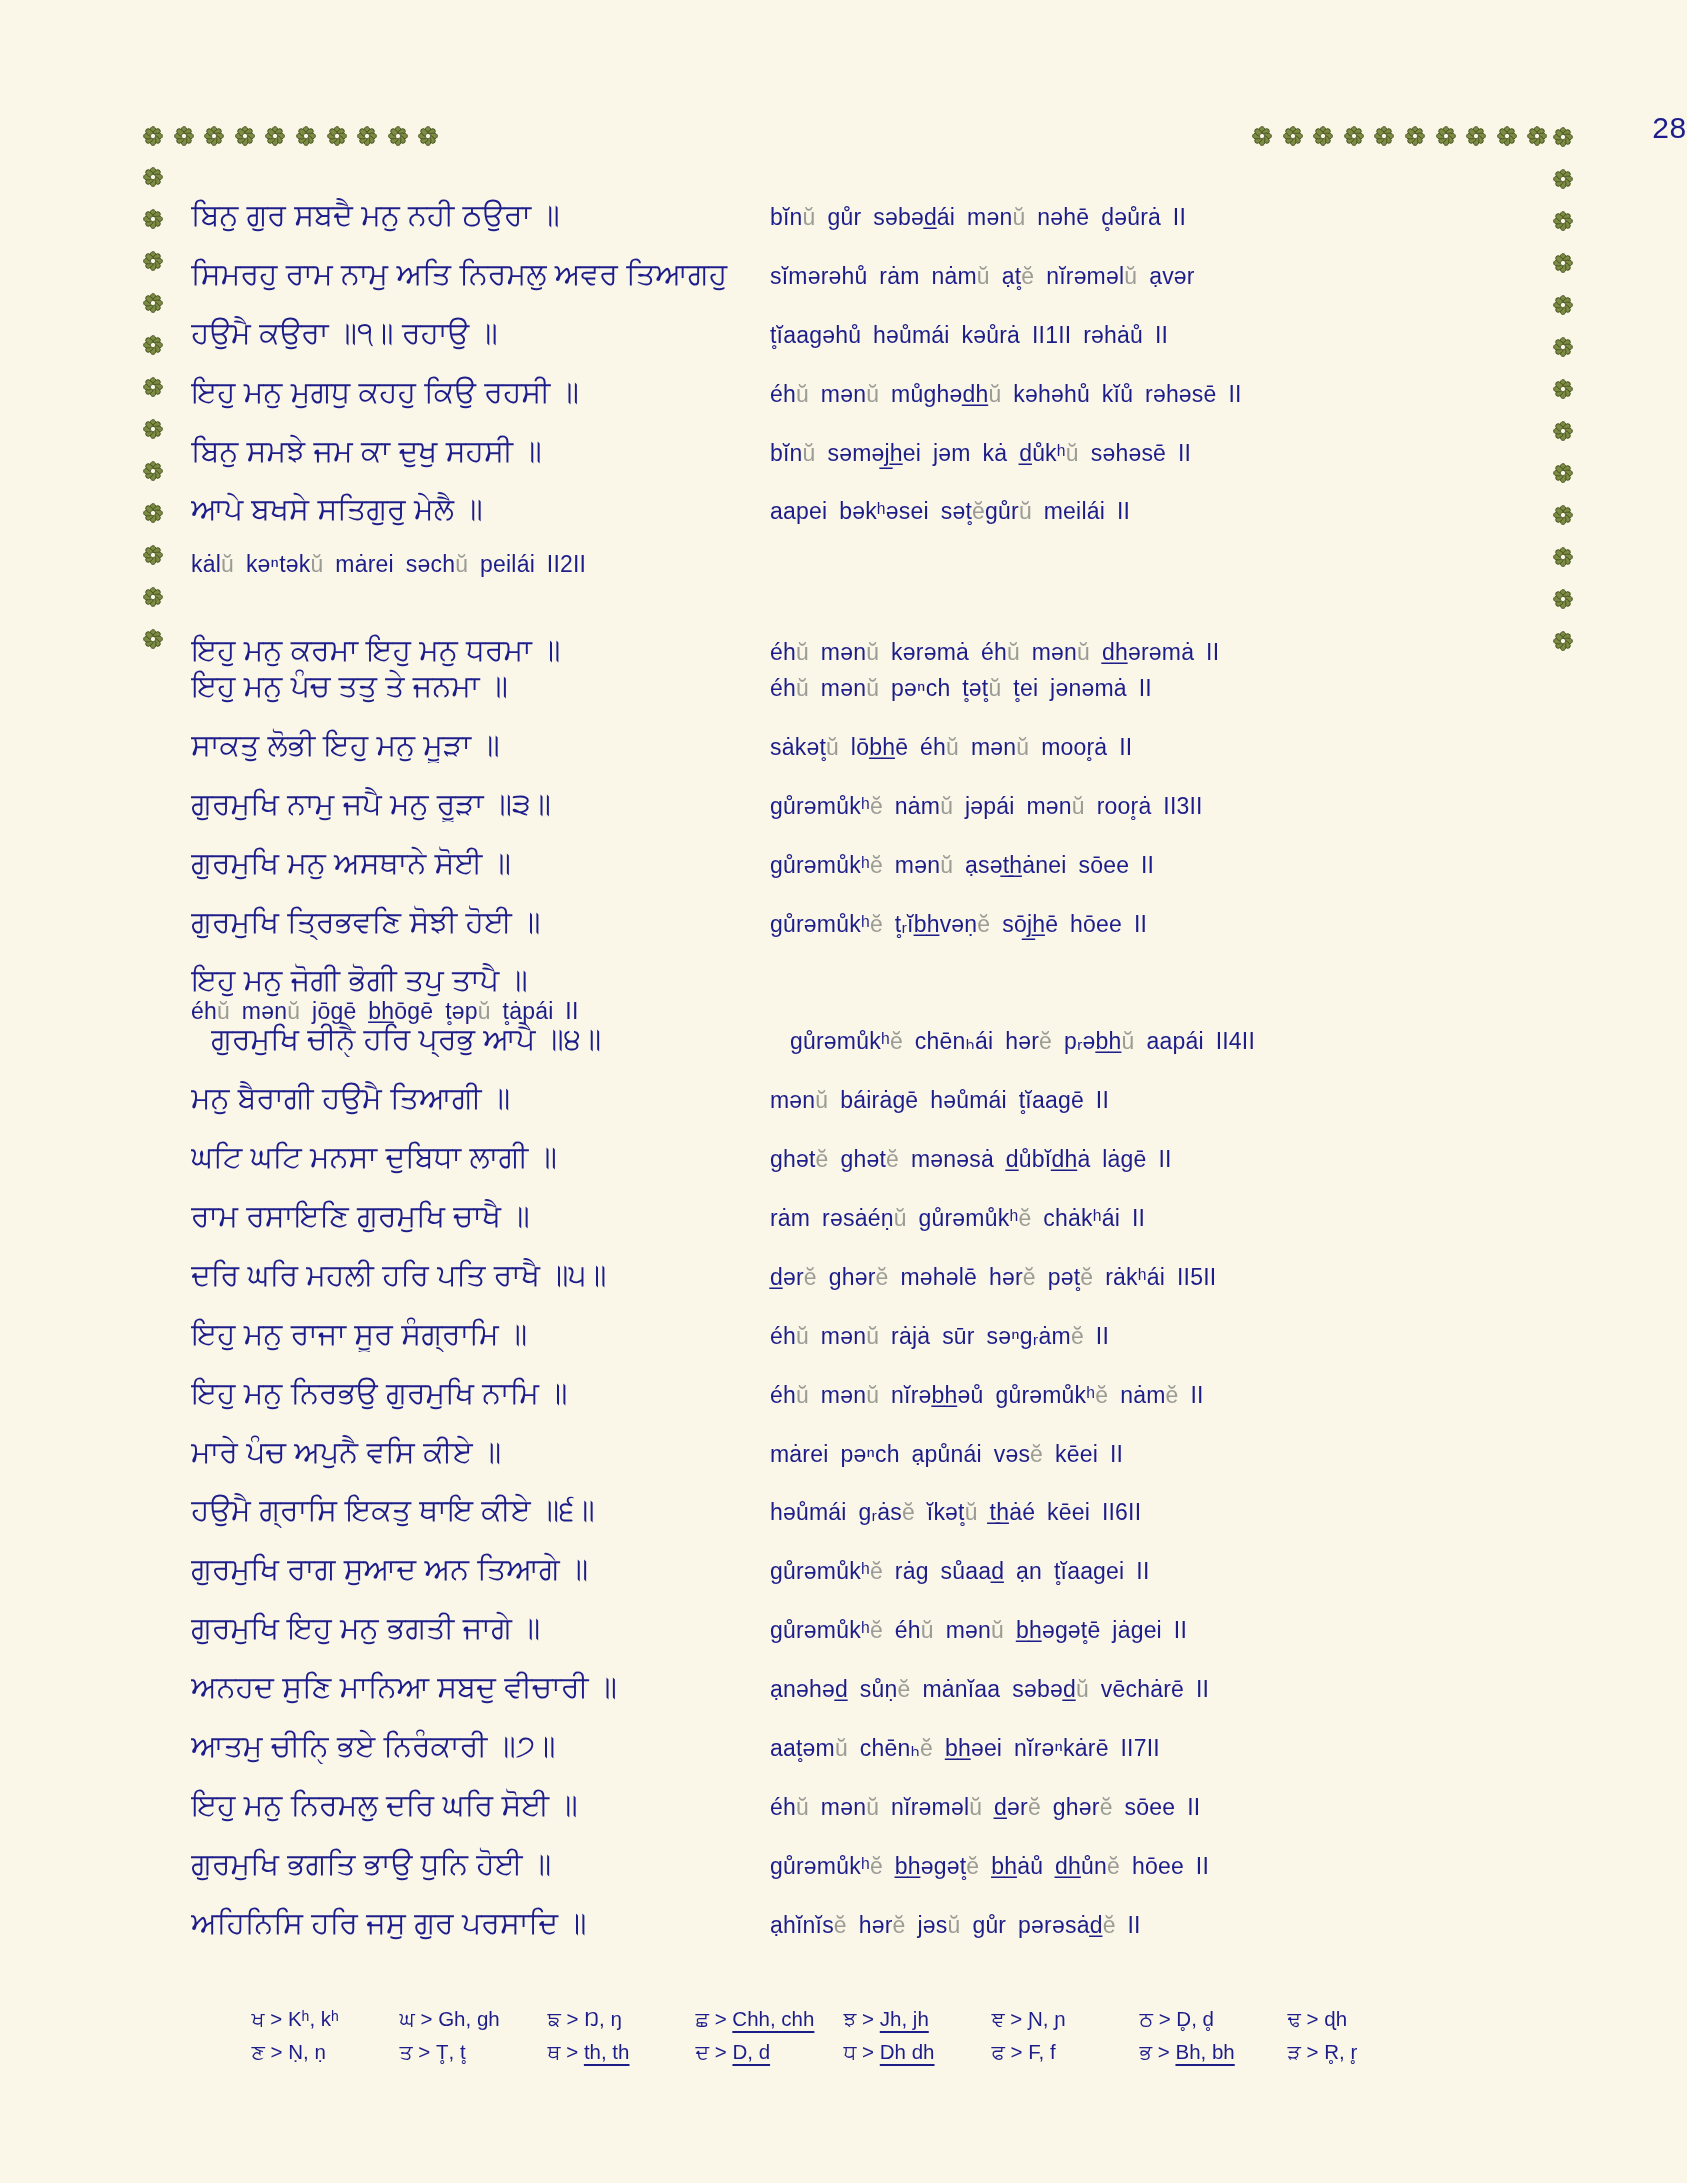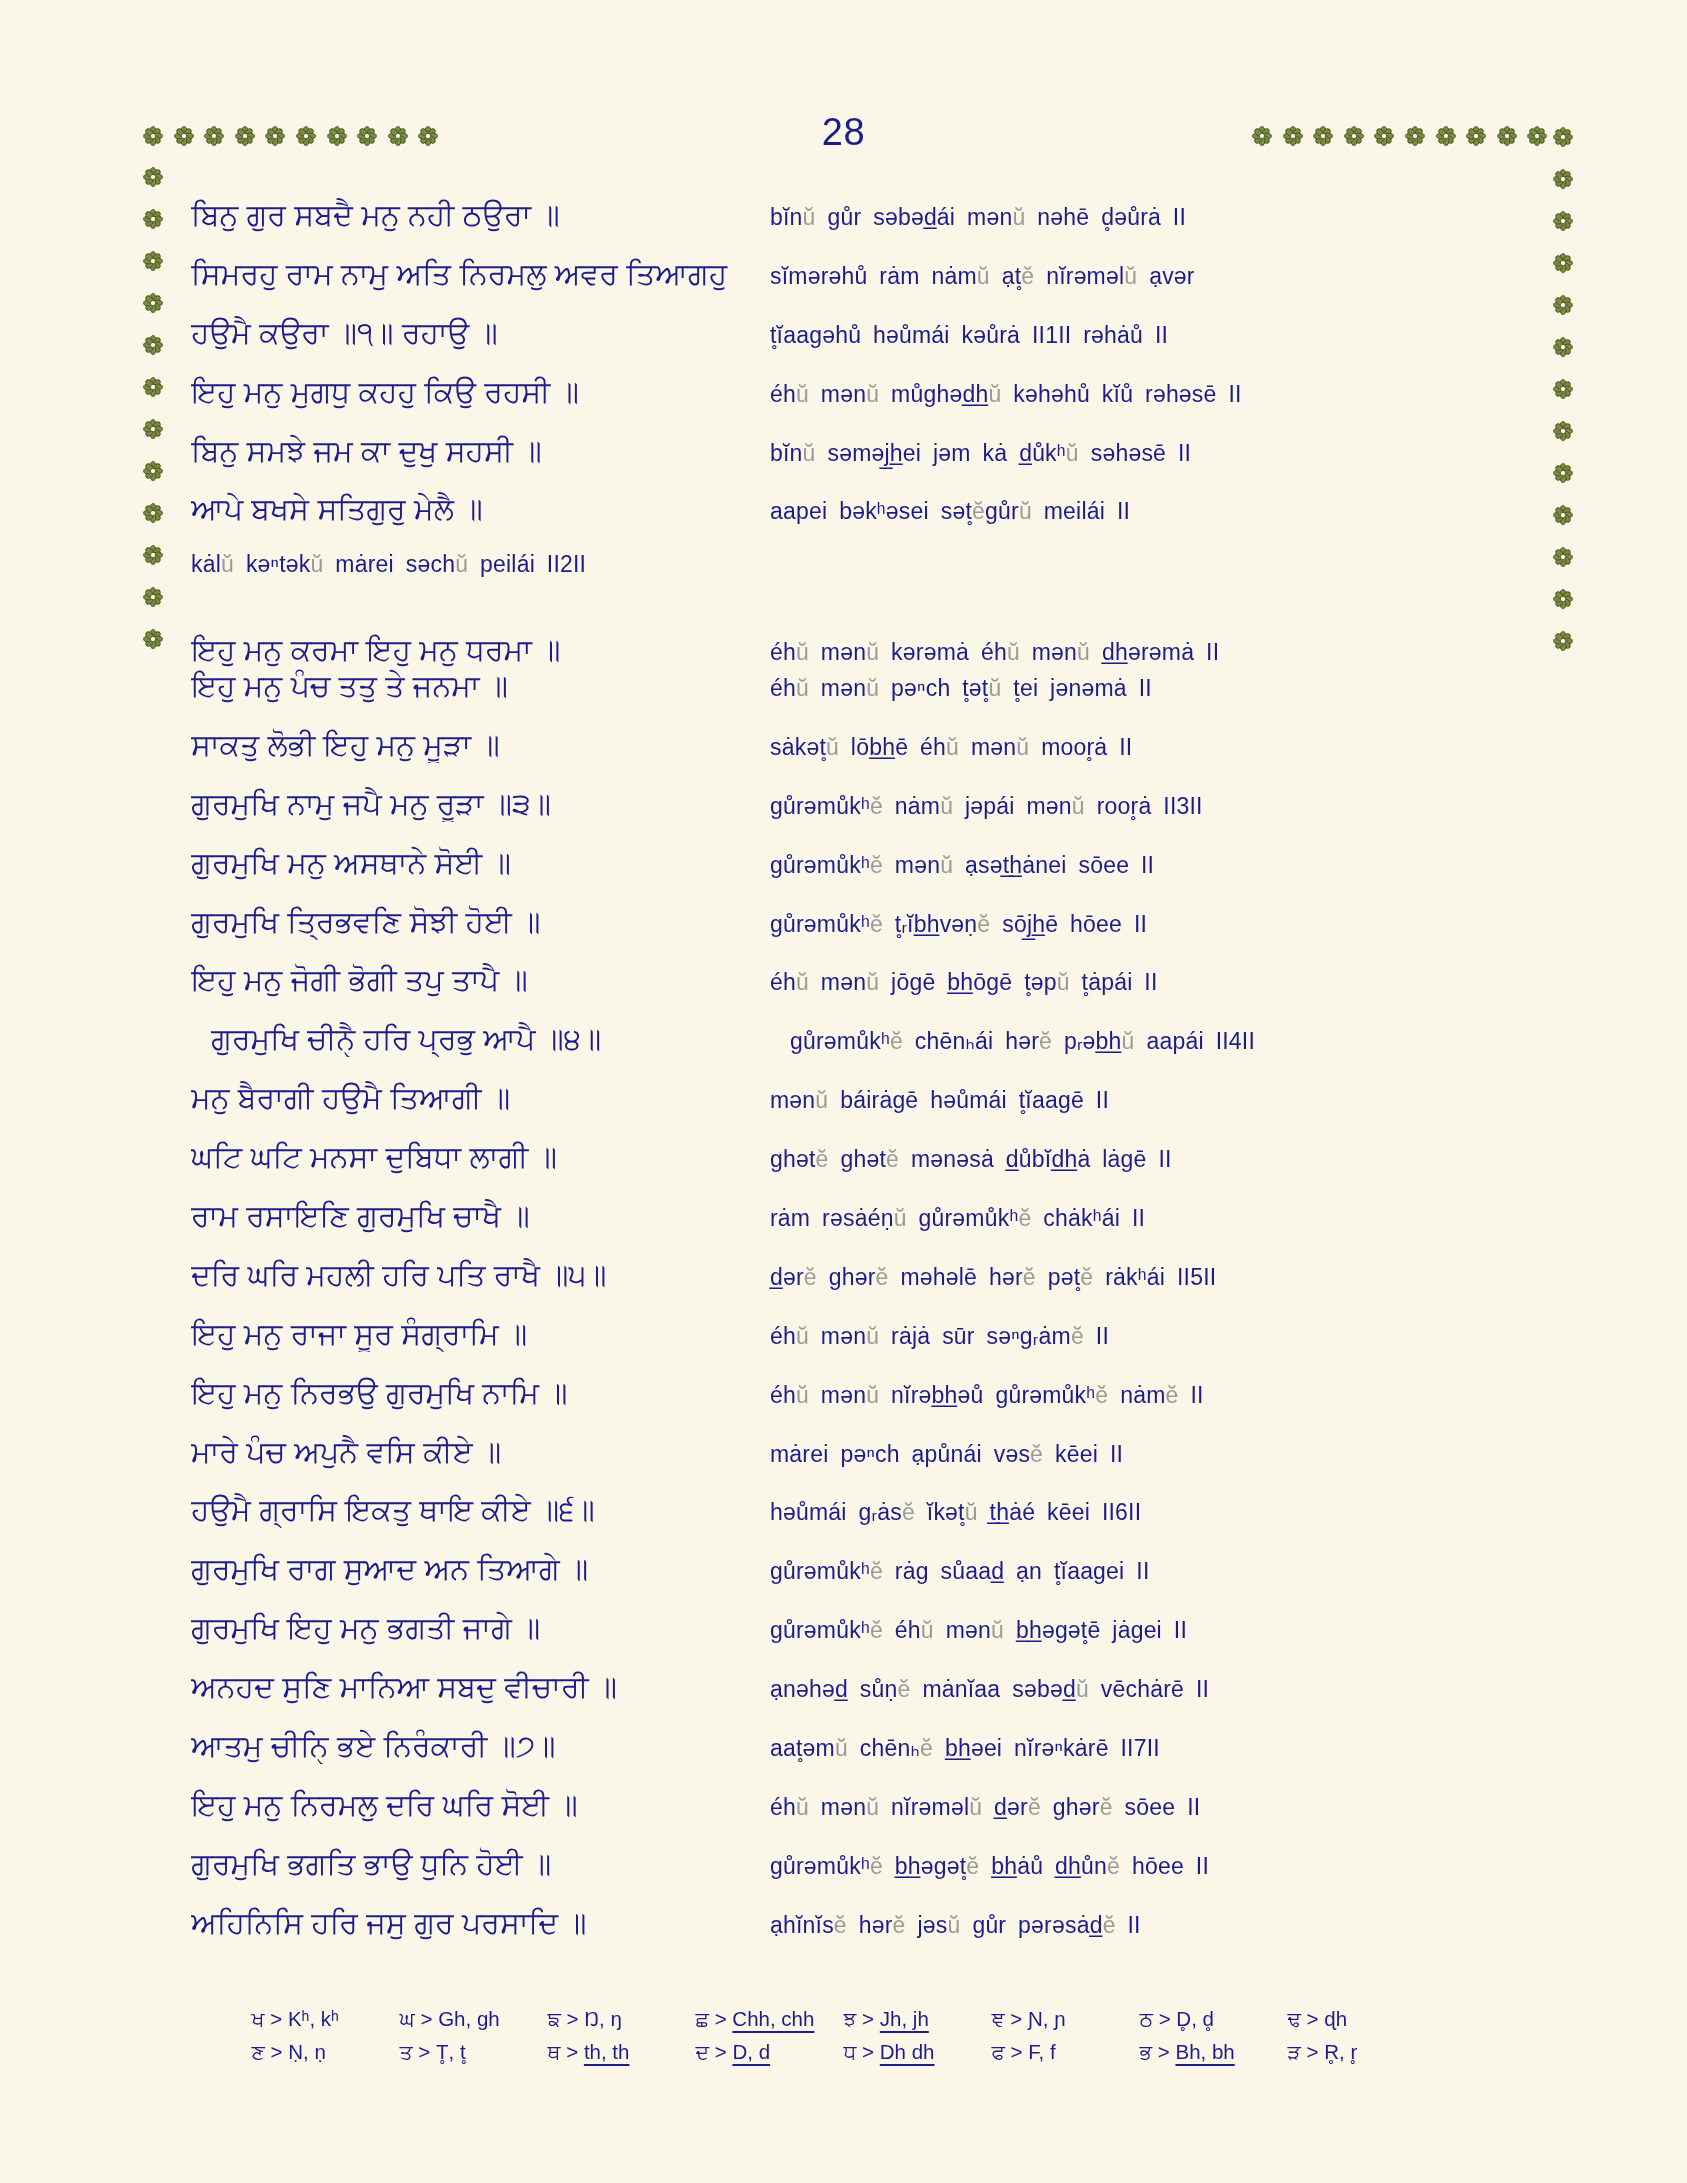--- a/index.html
+++ b/index.html
@@ -8,21 +8,21 @@
   }
   html,body{margin:0;padding:0;}
   .page{
     position:relative; width:1687px; height:2183px;
     background:var(--bg); overflow:hidden;
     font-family:"Liberation Sans","DejaVu Sans",sans-serif;
     color:var(--navy);
   }
   .page-number{
     position:absolute; top:111px; left:0; width:1687px;
-    text-align:center; font-size:38px; color:var(--navy);
+    text-align:right; font-size:30px; color:var(--navy);
     letter-spacing:0.7px;
   }
   .h-row{position:absolute; display:flex; gap:10.6px;}
   .v-col{position:absolute; display:flex; flex-direction:column; gap:22px;}
   #border-top-left{left:143px; top:126px;}
   #border-top-right{left:1252px; top:126px;}
   #border-left-col{left:143px; top:167px;}
   #border-right-col{left:1553px; top:127px;}
   .flower{width:20px;height:20px;line-height:0;display:block;}
   .verses{position:absolute; left:191px; top:198px; width:1403px;}
@@ -699,21 +699,21 @@
         <span class="rom"><span>gůrəmůkʰ</span><span class="silent">ĕ</span><span> nȧm</span><span class="silent">ŭ</span><span> jəpái mən</span><span class="silent">ŭ</span><span> roor̥ȧ II3II</span></span>
       </div>
       <div class="verse-row" style="top: 648px;">
         <span class="gur">ਗੁਰਮੁਖਿ ਮਨੁ ਅਸਥਾਨੇ ਸੋਈ ॥</span>
         <span class="rom"><span>gůrəmůkʰ</span><span class="silent">ĕ</span><span> mən</span><span class="silent">ŭ</span><span> ạsət̲h̲ȧnei sōee II</span></span>
       </div>
       <div class="verse-row" style="top: 707px;">
         <span class="gur">ਗੁਰਮੁਖਿ ਤ੍ਰਿਭਵਣਿ ਸੋਝੀ ਹੋਈ ॥</span>
         <span class="rom"><span>gůrəmůkʰ</span><span class="silent">ĕ</span><span> t̥ᵣĭb̲h̲vəṇ</span><span class="silent">ĕ</span><span> sōj̲h̲ē hōee II</span></span>
       </div>
-      <div class="verse-row" style="top: 765px;">
+      <div class="verse-row" style="top: 765px; flex-direction: column;">
         <span class="gur">ਇਹੁ ਮਨੁ ਜੋਗੀ ਭੋਗੀ ਤਪੁ ਤਾਪੈ ॥</span>
         <span class="rom"><span>éh</span><span class="silent">ŭ</span><span> mən</span><span class="silent">ŭ</span><span> jōgē b̲h̲ōgē t̥əp</span><span class="silent">ŭ</span><span> t̥ȧpái II</span></span>
       </div>
       <div class="verse-row" style="top: 824px; margin-left: 20px;">
         <span class="gur">ਗੁਰਮੁਖਿ ਚੀਨੑੈ ਹਰਿ ਪ੍ਰਭੁ ਆਪੈ ॥੪॥</span>
         <span class="rom"><span>gůrəmůkʰ</span><span class="silent">ĕ</span><span> chēnₕái hər</span><span class="silent">ĕ</span><span> pᵣəb̲h̲</span><span class="silent">ŭ</span><span> aapái II4II</span></span>
       </div>
       <div class="verse-row" style="top: 883px;">
         <span class="gur">ਮਨੁ ਬੈਰਾਗੀ ਹਉਮੈ ਤਿਆਗੀ ॥</span>
         <span class="rom"><span>mən</span><span class="silent">ŭ</span><span> báirȧgē həůmái t̥ĭaagē II</span></span>

